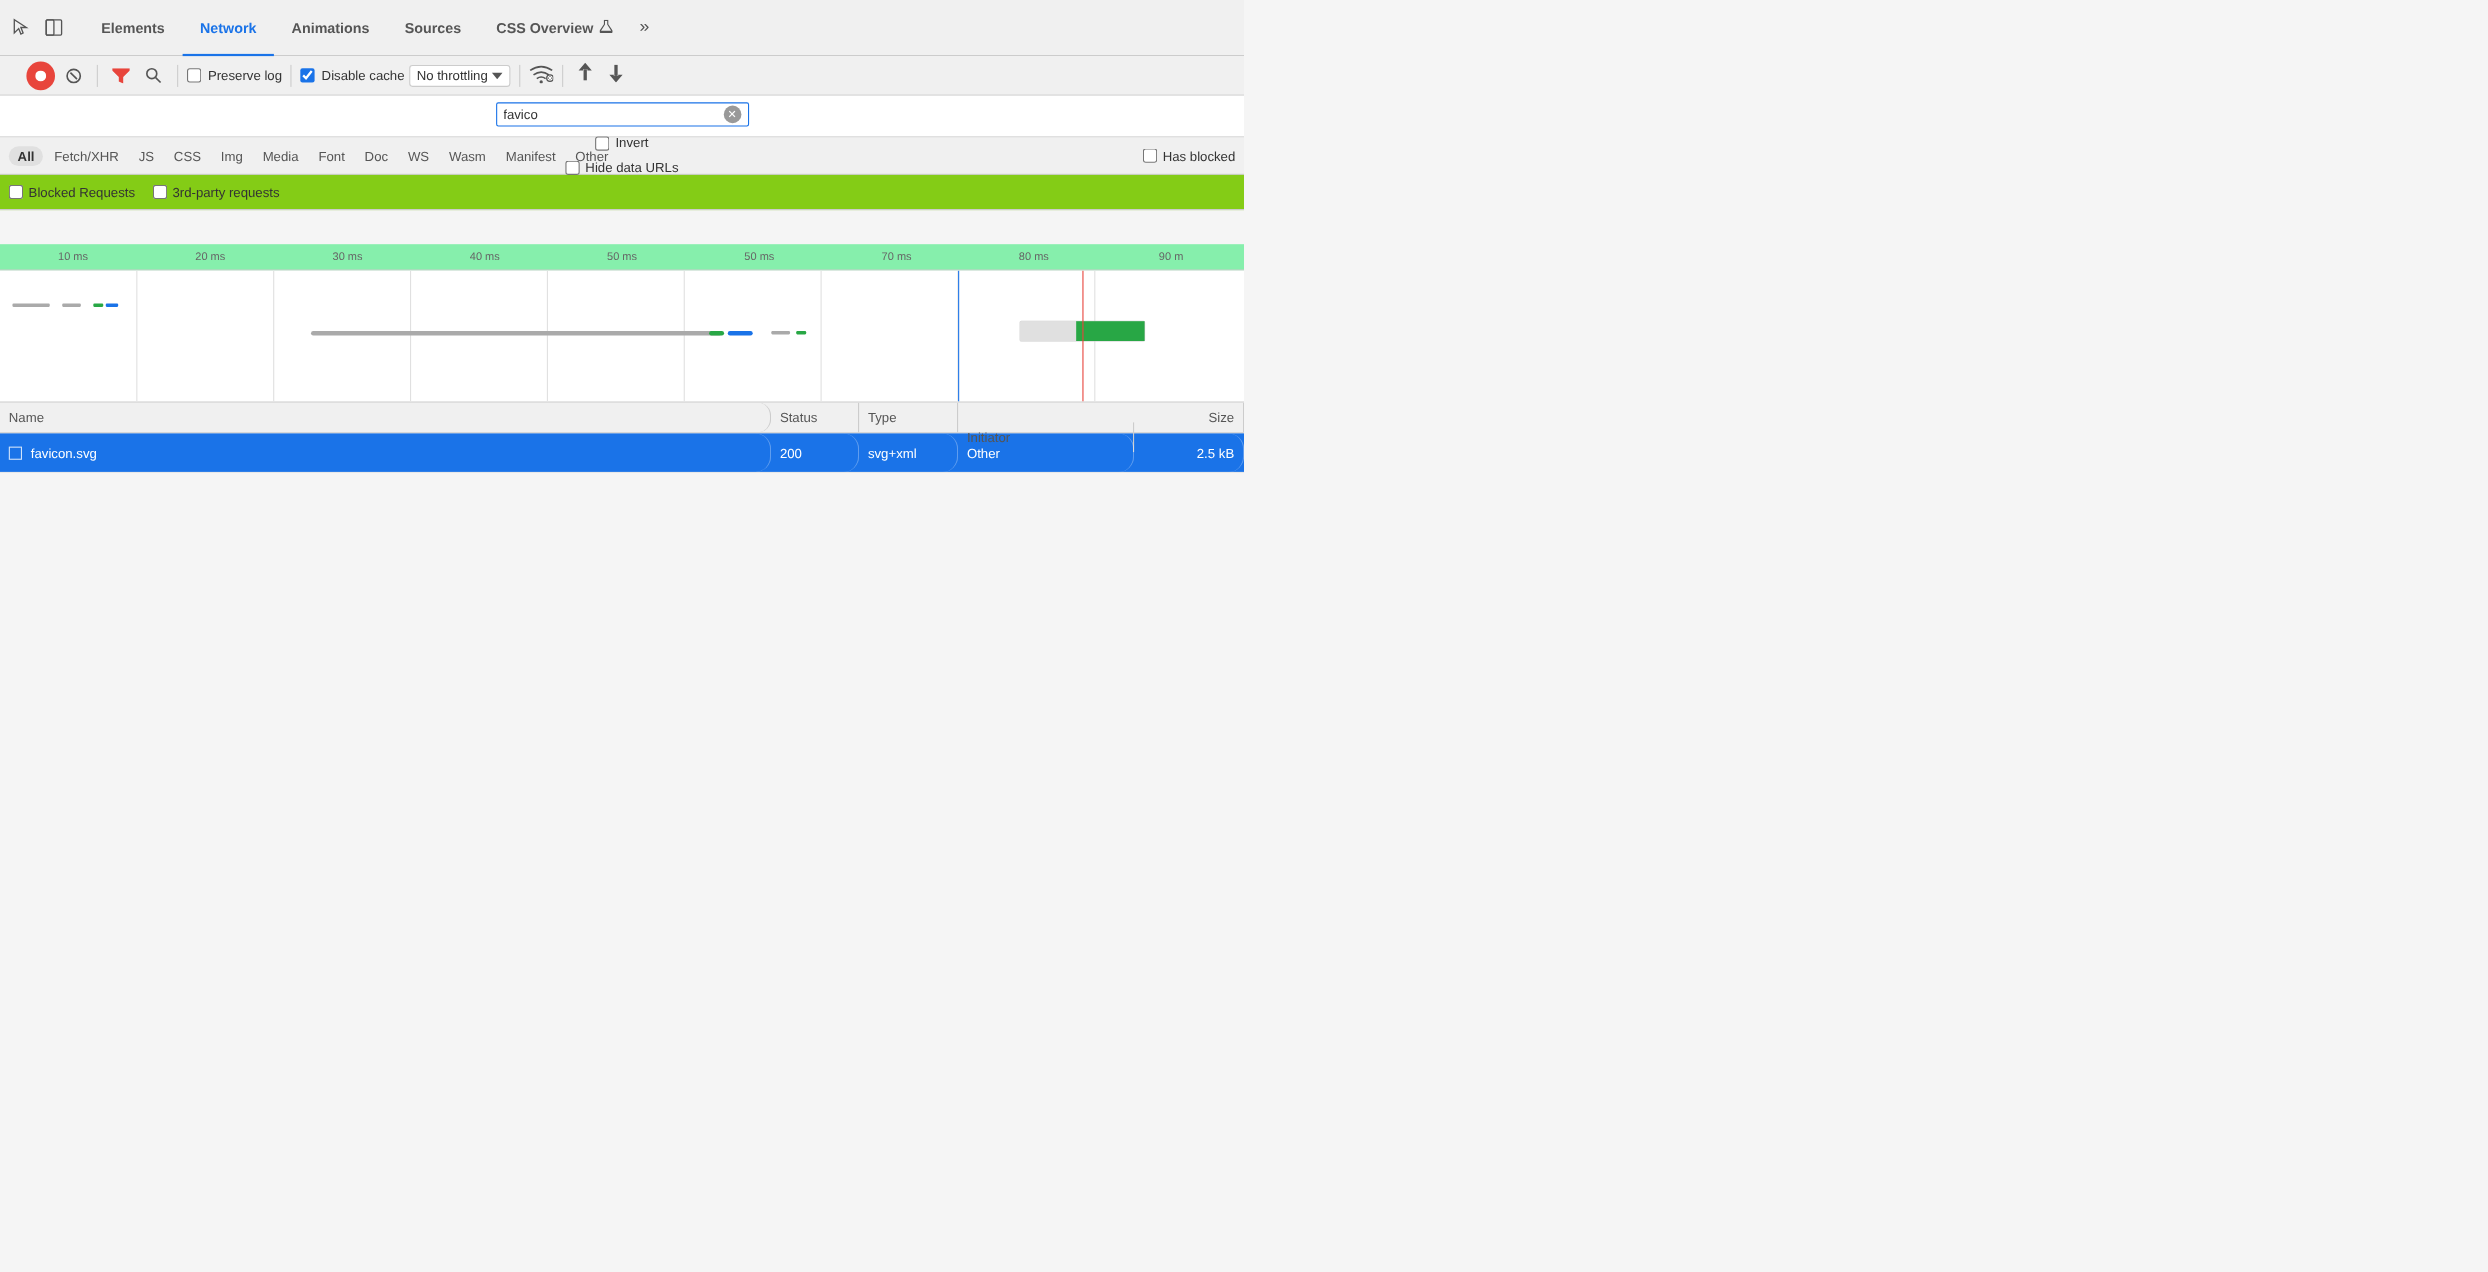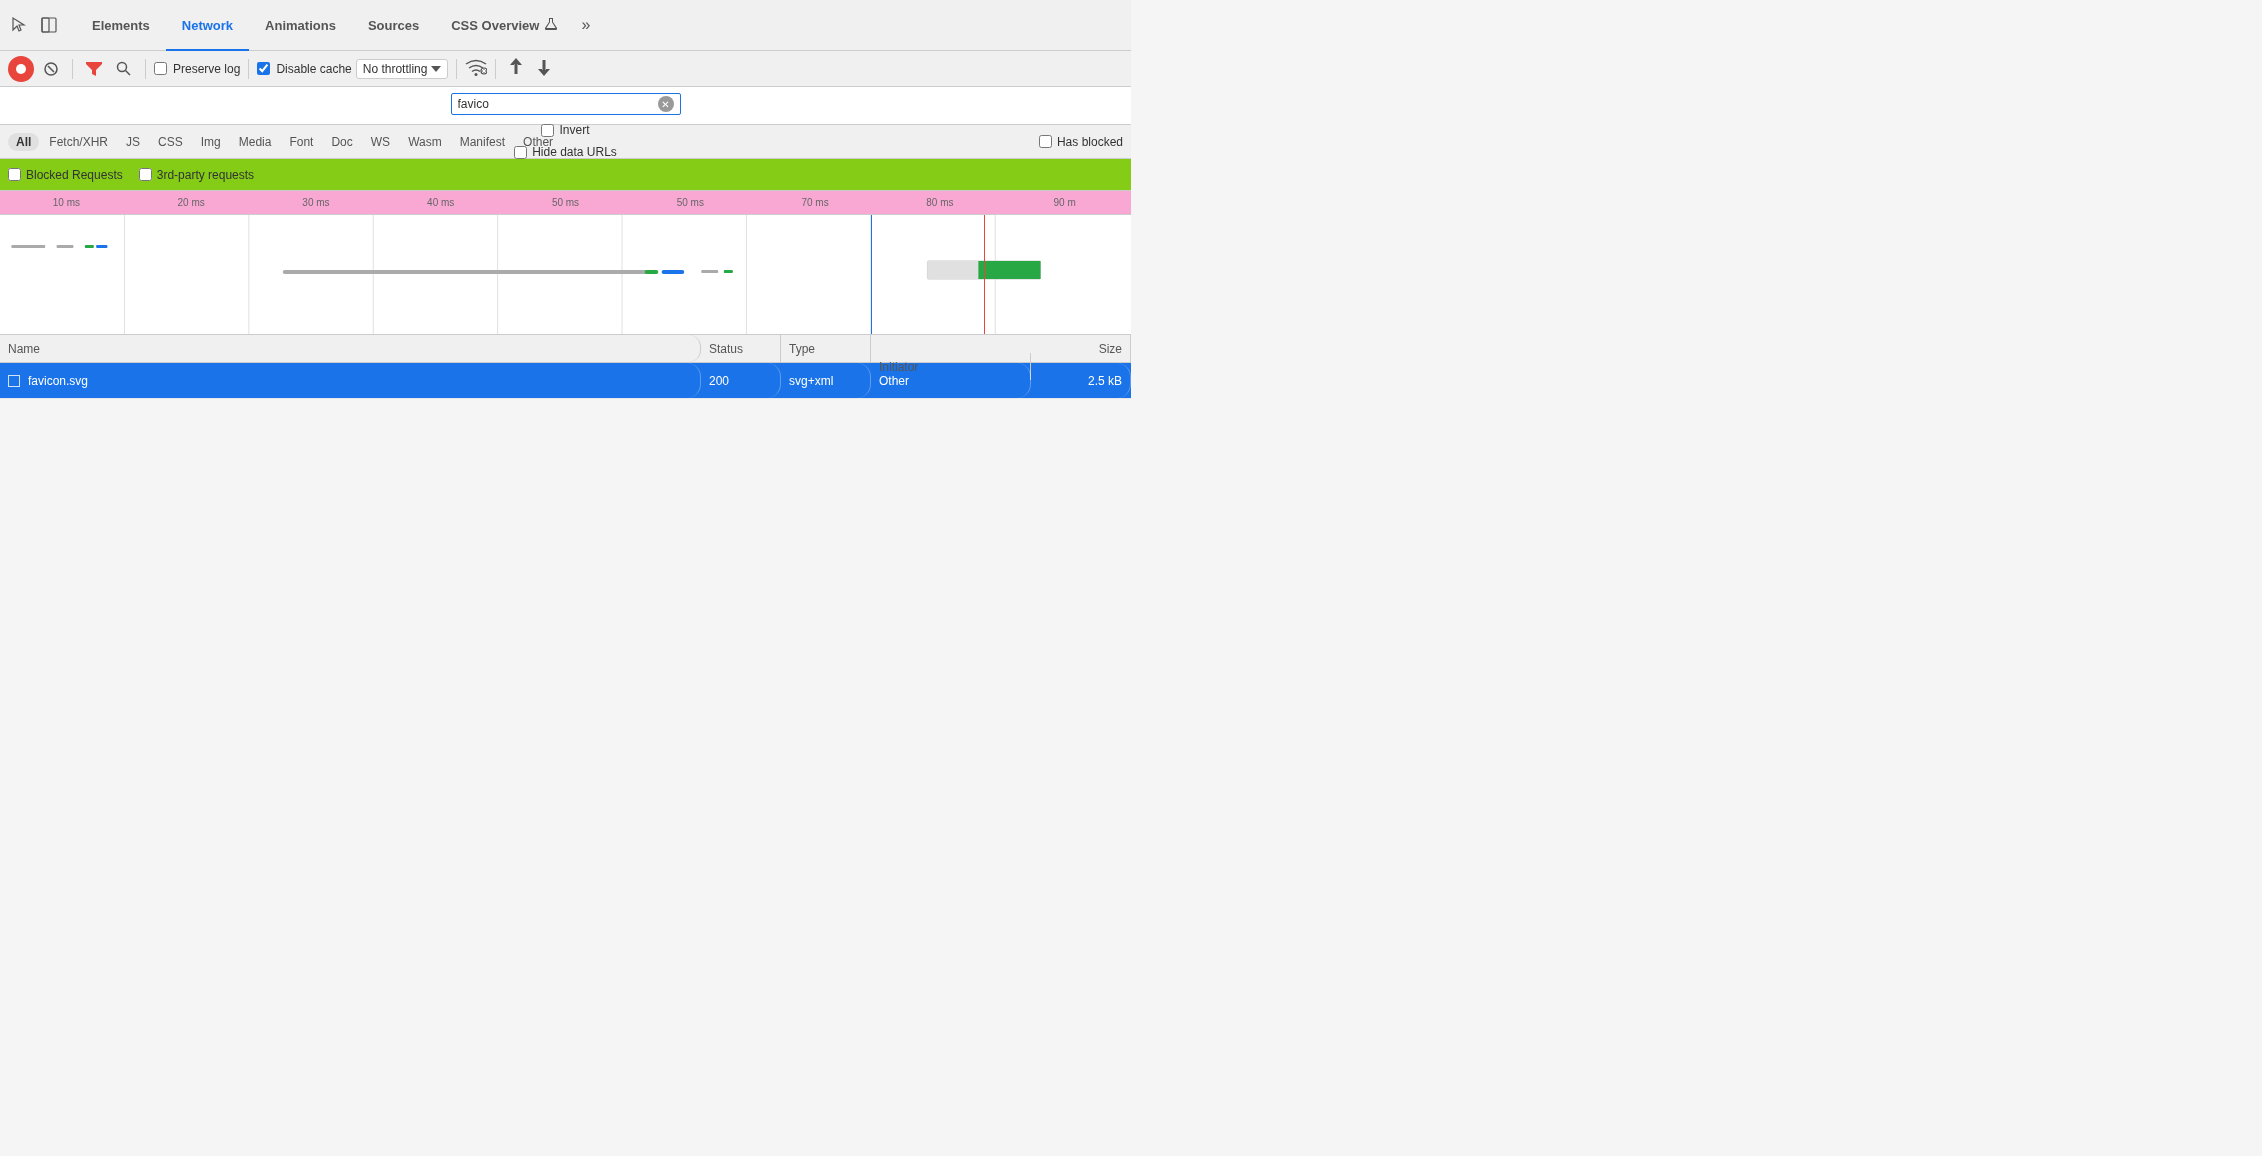--- a/index.html
+++ b/index.html
@@ -72,21 +72,21 @@
       cursor: pointer;
       font-size: 16px;
     }
 
     
     .toolbar {
       display: flex;
       align-items: center;
       background: #f0f0f0;
       border-bottom: 1px solid #ccc;
-      padding: 6px 8px;
+      padding: 6px 24px;
       height: 36px;
       gap: 4px;
     }
     .toolbar-btn {
       width: 26px;
       height: 26px;
       border-radius: 50%;
       border: none;
       background: transparent;
       display: flex;
@@ -253,28 +253,29 @@
       display: flex;
       align-items: center;
       gap: 5px;
       font-size: 12px;
       color: #333;
       cursor: pointer;
     }
 
     
     .timeline-header {
-      background: #f9a8d4;
+      background: #86efac;
       border-bottom: 1px solid #ccc;
       height: 24px;
       display: flex;
       align-items: center;
       padding: 0;
       position: relative;
       overflow: hidden;
+      margin-top: 31px;
     }
     .timeline-labels {
       display: flex;
       align-items: center;
       width: 100%;
       padding: 0 4px;
       font-size: 10px;
       color: #666;
       gap: 0;
     }

